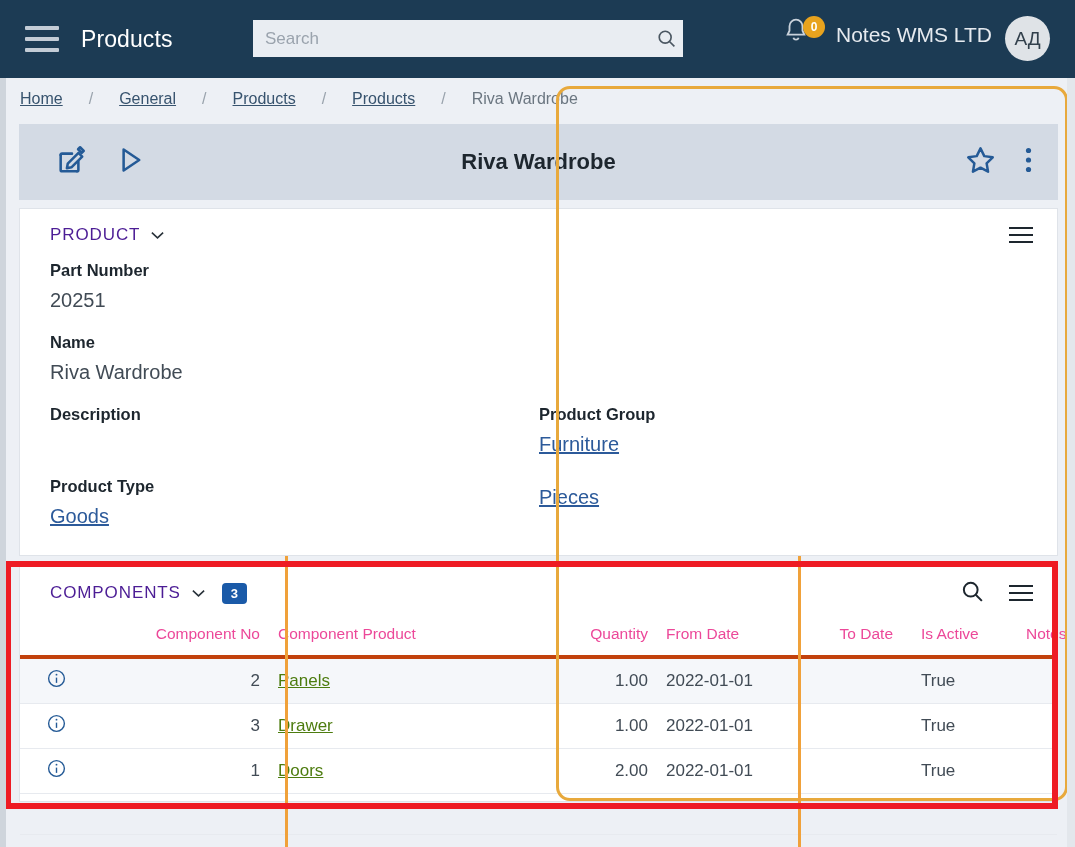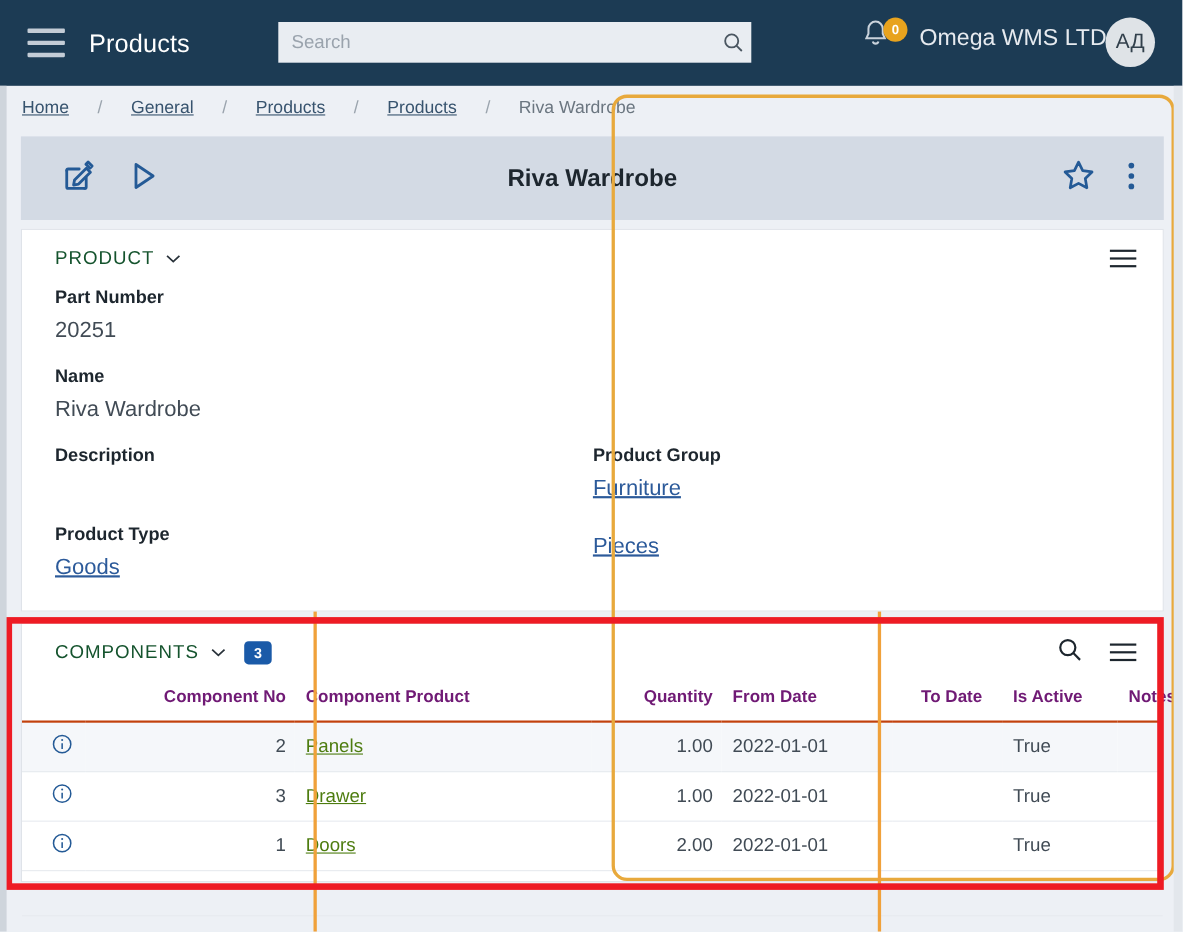--- a/index.html
+++ b/index.html
@@ -50,41 +50,41 @@
   .tb-icons-l { display: flex; gap: 24px; margin-left: 36px; }
   .tb-title { position: absolute; left: 0; right: 0; text-align: center;
     font-size: 22px; font-weight: bold; color: #1d262e; }
   .tb-icons-r { position: absolute; right: 26px; display: flex; align-items: center; gap: 28px; }
 
   
   .panel { position: absolute; background: #fff; }
   #product-panel { left: 19px; top: 208px; width: 1039px; height: 348px;
     border: 1px solid #dfe3e9; }
   .sec-head { display: flex; align-items: center; height: 52px; padding: 0 24px 0 30px; }
-  .sec-title { font-size: 17px; letter-spacing: .9px; color: #14532d; }
+  .sec-title { font-size: 17px; letter-spacing: .9px; color: #4c1d95; }
   .chev { margin-left: 10px; color: #29323a; font-size: 13px; }
   .cnt-badge { margin-left: 16px; background: #1a5aa8; color: #fff; font-size: 13px;
     font-weight: bold; border-radius: 4px; padding: 3px 9px; }
   .sec-spacer { flex: 1; }
   .burger-s { width: 24px; height: 16px; display: flex; flex-direction: column;
     justify-content: space-between; }
   .burger-s i { display: block; height: 2px; background: #1d262e; }
 
   .fields { position: relative; padding: 0 30px; }
   .fcol { position: absolute; }
   .flabel { font-size: 16.5px; font-weight: bold; color: #1d262e; }
   .fvalue { font-size: 20px; color: #414b55; margin-top: 9px; }
   .fvalue a { color: #2c5a9a; text-decoration: underline; }
 
   
   #components-panel { left: 19px; top: 566px; width: 1039px; height: 236px;
     border: 1px solid #dfe3e9; }
   table { border-collapse: collapse; width: 100%; table-layout: fixed; }
-  thead th { font-size: 15.5px; font-weight: bold; color: #701a75;
-    padding: 6px 8px 12px 8px; border-bottom: 2px solid #c2410c; }
+  thead th { font-size: 15.5px; font-weight: normal; color: #ec4899;
+    padding: 6px 8px 12px 8px; border-bottom: 4px solid #c2410c; }
   tbody td { font-size: 17px; color: #414b55; padding: 9px 8px;
     border-bottom: 1px solid #e7eaef; height: 41px; }
   tbody tr.alt td { background: #f5f7fa; }
   td a { color: #4d7c0f; text-decoration: underline; }
   .c-info { width: 58px; text-align: left; padding-left: 26px !important; }
   .c-no  { width: 190px; text-align: right; }
   .c-prod{ width: 270px; text-align: left; padding-left: 10px !important; }
   .c-qty { width: 118px; text-align: right; }
   .c-from{ width: 155px; text-align: left; padding-left: 10px !important;}
   .c-to  { width: 100px; }
@@ -132,21 +132,21 @@
   </div>
 
   <div class="bellwrap">
     <svg width="26" height="30" viewBox="0 0 24 26" fill="none" stroke="#c9d2db" stroke-width="1.7">
       <path d="M12 2.5a6 6 0 0 0-6 6v4.2L4.3 16.4h15.4L18 12.7V8.5a6 6 0 0 0-6-6z"></path>
       <path d="M9.6 19.2a2.5 2.5 0 0 0 4.8 0"></path>
     </svg>
     <span class="badge-dot">0</span>
   </div>
 
-  <div class="company">Omega WMS LTD</div>
+  <div class="company">Notes WMS LTD</div>
   <div class="avatar">АД</div>
 
   <div class="crumbs">
     <a href="#">Home</a>
     <span class="sep">/</span>
     <a href="#">General</a>
     <span class="sep">/</span>
     <a href="#">Products</a>
     <span class="sep">/</span>
     <a href="#">Products</a>

